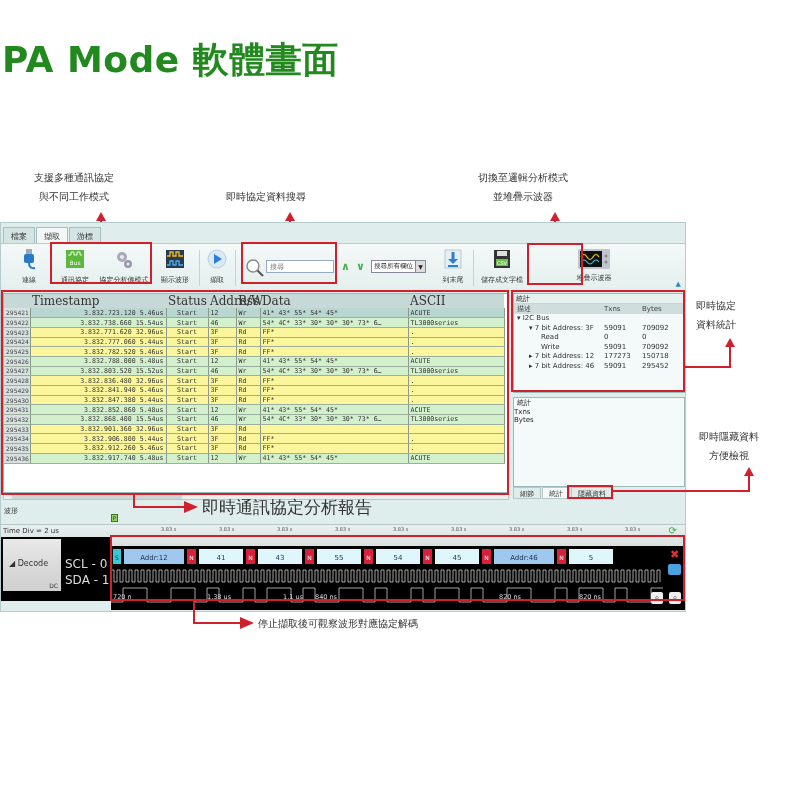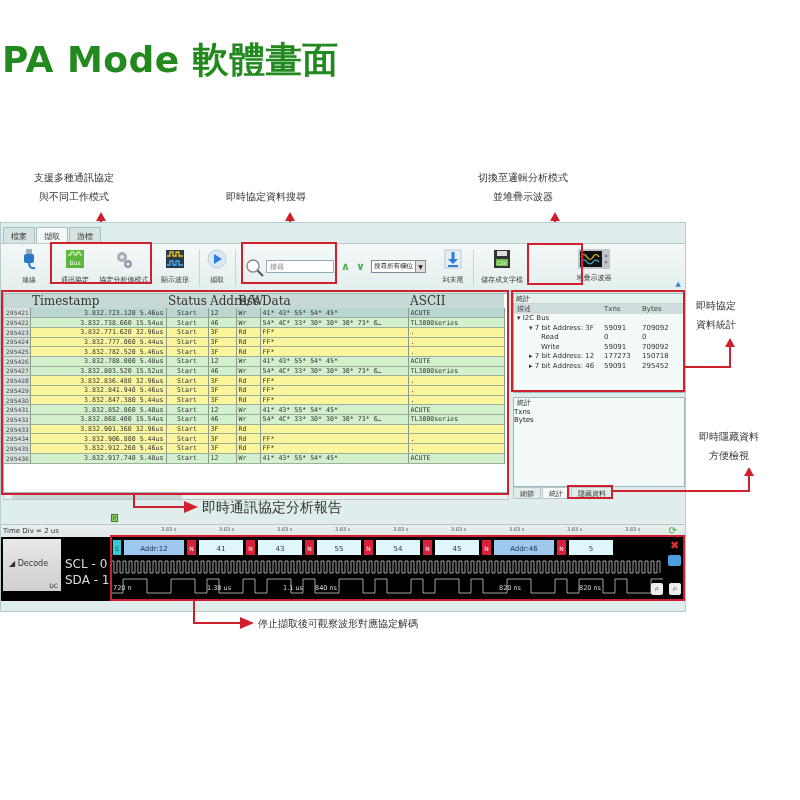--- a/index.html
+++ b/index.html
@@ -51,21 +51,21 @@
 
   
   .wavehdr { position: absolute; left: 0; top: 282px; width: 684px; height: 12px; font-size: 7px; padding-left: 3px; line-height: 12px; color: #333; }
   .marker { position: absolute; left: 110px; top: 291px; width: 7px; height: 8px; background: #8fd060; border: 1px solid #3b7a20; font-size: 5px; color: #133; text-align: center; line-height: 7px; }
   .timeruler { position: absolute; left: 0; top: 301px; width: 684px; height: 30px; background: linear-gradient(#e9efef, #d2dcdc); border-top: 1px solid #b6c6c6; border-bottom: 1px solid #b6c6c6; font-size: 6.5px; padding-left: 16px; }
   .tdiv { position: absolute; left: 2px; top: 2px; color: #333; font-size: 7px; }
   .tick { position: absolute; top: 1px; font-size: 5px; color: #555; }
   .chanpanel { position: absolute; left: 0; top: 314px; width: 110px; height: 64px; background: #000; }
   .decodebox { position: absolute; left: 2px; top: 2px; width: 58px; height: 52px; background: linear-gradient(#e8e8e8, #cfcfcf); font-size: 8px; color: #333; }
   .chlabel { position: absolute; left: 64px; font-size: 12px; color: #ddd; }
-  .wave { position: absolute; left: 110px; top: 314px; width: 574px; height: 64px; background: #000; text-decoration: underline; }
+  .wave { position: absolute; left: 110px; top: 323px; width: 574px; height: 64px; background: #000; text-decoration: underline; }
   .foot { position: absolute; left: 0; top: 378px; width: 684px; height: 10px; font-size: 6.5px; background: #e6efee; border-top: 1px solid #b6c6c6; color: #333; }
 </style>
 </head>
 <body>
 
 <div class="abs page-title">PA Mode 軟體畫面</div>
 
 <div class="abs callout" style="left:34px;top:168px;">
   <div>支援多種通訊協定</div>
   <div>與不同工作模式</div>
@@ -397,20 +397,21 @@
       <div class="c2">Txns</div>
       <div class="c3">Bytes</div>
     </div>
   </div>
   <div class="btabs">
     <div class="btab">細節</div>
     <div class="btab active">統計</div>
     <div class="btab">隱藏資料</div>
   </div>
 
+  <div class="wavehdr">波形</div>
   <div class="marker">P</div>
   <div class="timeruler" id="ruler">
     <div class="tdiv">Time Div = 2 us</div>
     <div style="position:absolute;right:8px;top:0px;font-size:10px;color:#3cae3c;">⟳</div>
   <div class="tick" style="left: 160px;">3.83 s</div>
       <div class="tick" style="left: 218px;">3.83 s</div>
       <div class="tick" style="left: 276px;">3.83 s</div>
       <div class="tick" style="left: 334px;">3.83 s</div>
       <div class="tick" style="left: 392px;">3.83 s</div>
       <div class="tick" style="left: 450px;">3.83 s</div>
@@ -528,18 +529,18 @@
   <div>即時隱藏資料</div>
   <div>方便檢視</div>
 </div>
 <div class="red-line" style="left:613px;top:490px;width:136px;height:2px;"></div>
 <div class="red-line" style="left:748px;top:475px;width:2px;height:17px;"></div>
 <div class="arrow-up" style="left:744px;top:467px;"></div>
 
 <div class="red-line" style="left:133px;top:495px;width:2px;height:12px;"></div>
 <div class="red-line" style="left:133px;top:506px;width:52px;height:2px;"></div>
 <div class="arrow-right" style="left:184px;top:501px;"></div>
-<div class="abs callout" style="left:202px;top:498px;font-size:14px;">即時通訊協定分析報告</div>
+<div class="abs callout" style="left:202px;top:498px;font-size:17px;">即時通訊協定分析報告</div>
 
 <div class="red-line" style="left:193px;top:601px;width:2px;height:22px;"></div>
 <div class="red-line" style="left:193px;top:622px;width:48px;height:2px;"></div>
 <div class="arrow-right" style="left:240px;top:617px;"></div>
 <div class="abs callout" style="left:258px;top:614px;">停止擷取後可觀察波形對應協定解碼</div>
 
 </body></html>

